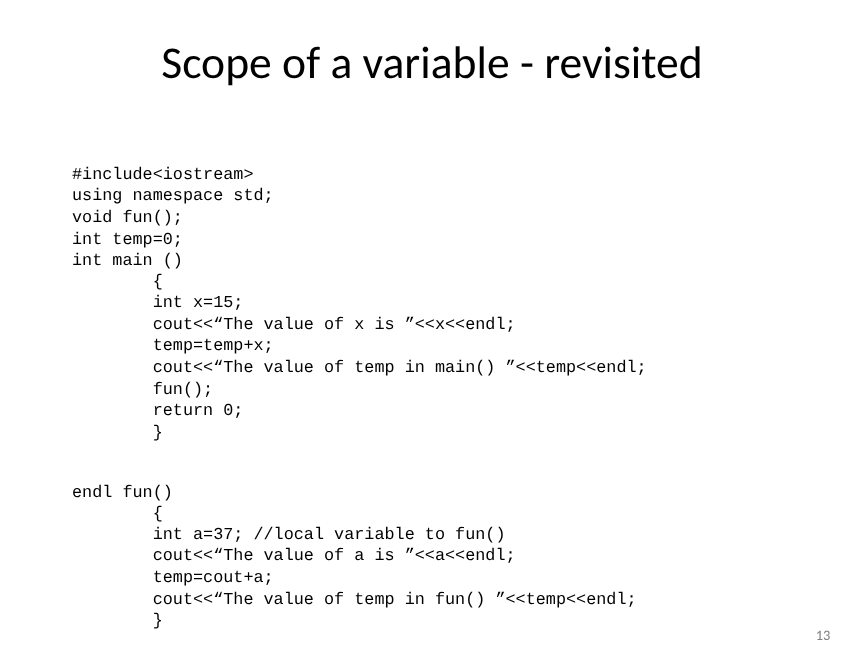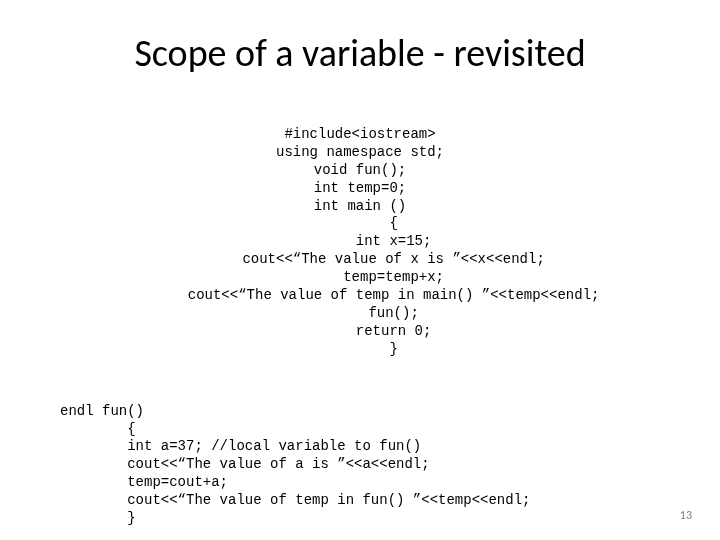--- a/index.html
+++ b/index.html
@@ -18,43 +18,42 @@
     height: 540px;
     box-sizing: border-box;
     padding: 30px 60px 20px 60px;
     position: relative;
   }
   .title {
     font-family: Calibri, "Segoe UI", Arial, sans-serif;
     font-size: 38px;
     font-weight: 400;
     text-align: center;
-    margin: 0 0 32px 0;
+    margin: 0 0 44px 0;
     letter-spacing: 0;
   }
   .code {
     font-family: "Courier New", Courier, monospace;
     font-size: 14px;
     line-height: 1.28;
     white-space: pre;
   }
   .indent {
     padding-left: 8ch; 
   }
   .page-number {
     position: absolute;
     right: 28px;
-    bottom: 18px;
+    bottom: 3px;
     font-family: Calibri, Arial, sans-serif;
     font-size: 12px;
     color: #7f7f7f;
   }
   .block {
-    margin-bottom: 26px;
-    text-align: center;
+    margin-bottom: 14px;
   }
 </style>
 </head>
 <body>
 
 <div class="slide">
 
   <h1 class="title">Scope of a variable - revisited</h1>
 
   <div class="code block">

